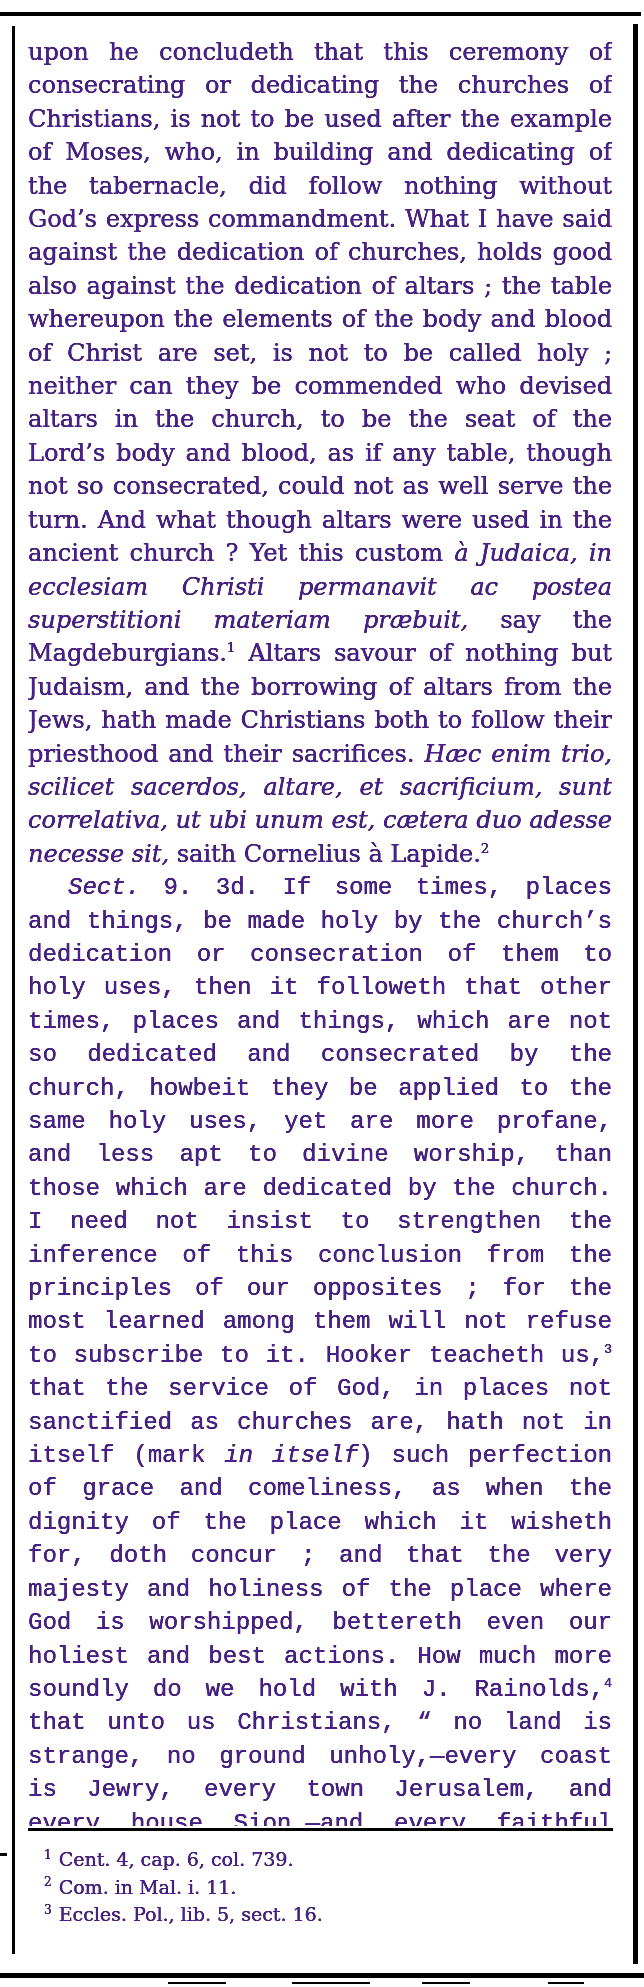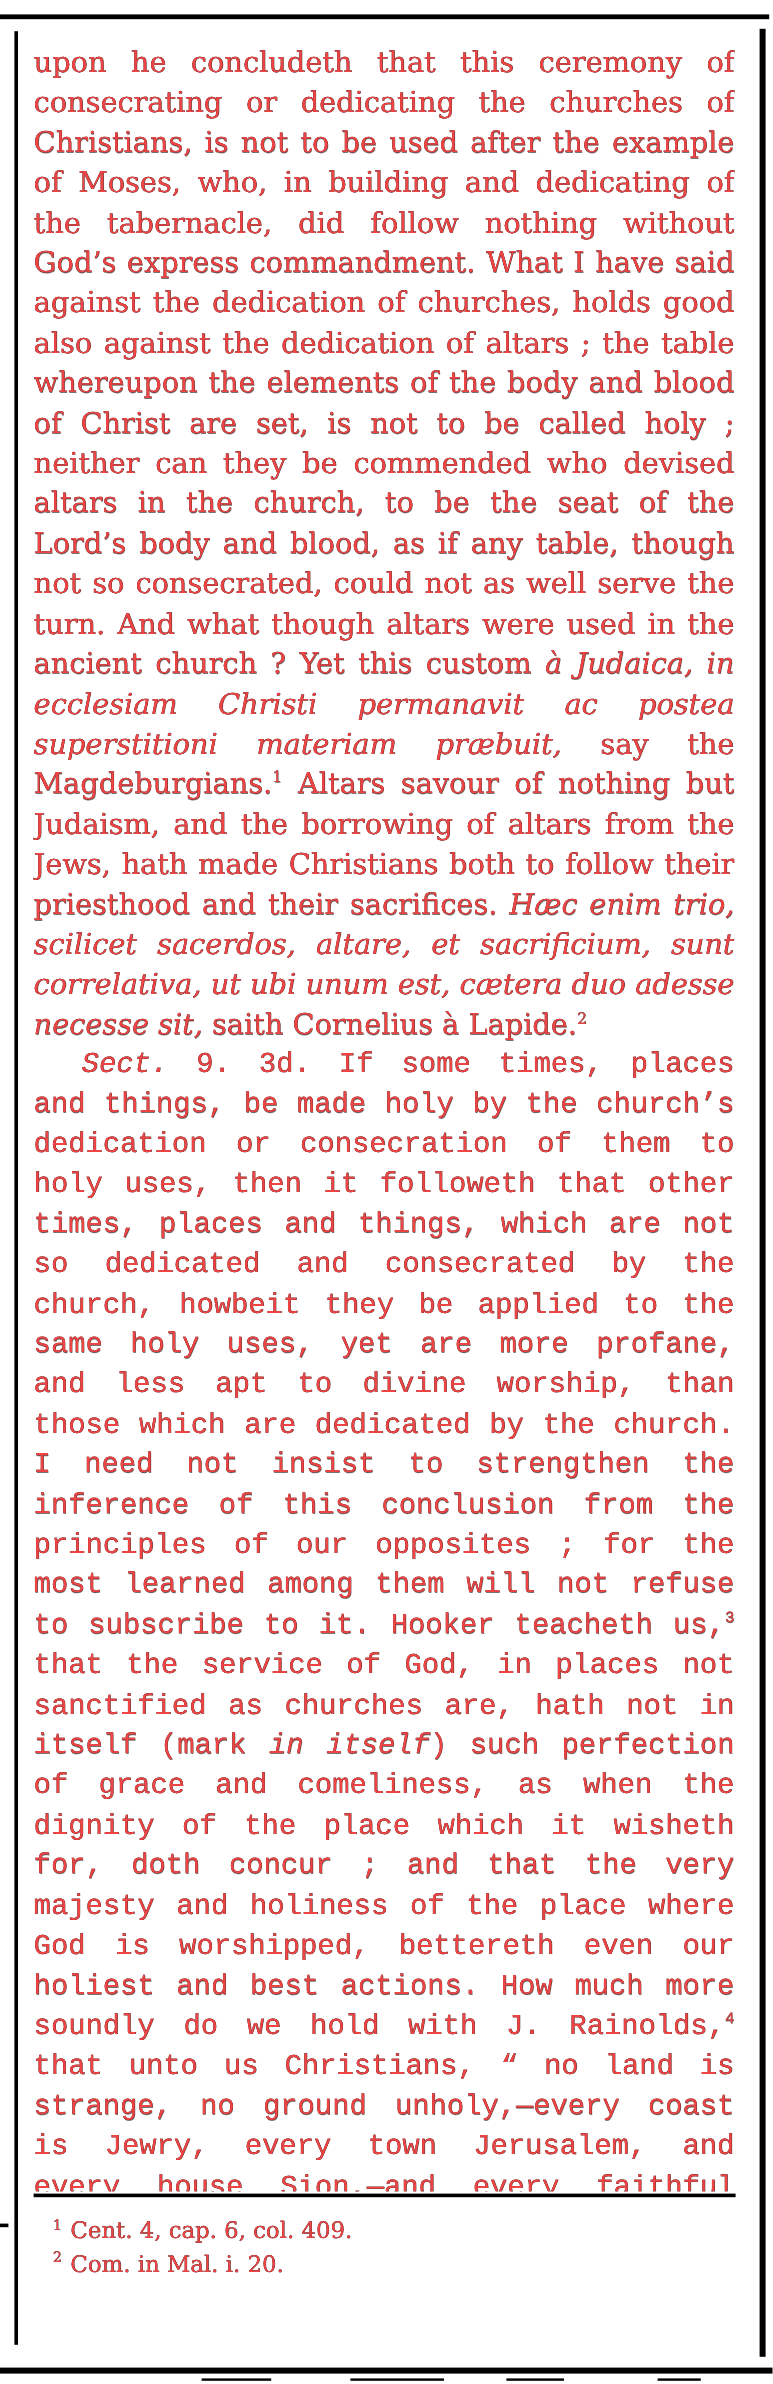--- a/index.html
+++ b/index.html
@@ -1,21 +1,21 @@
 <!DOCTYPE html>
 <html><head>
 <meta charset="utf-8">
 <style>
   html, body { margin: 0; padding: 0; background: #ffffff; }
   .page {
     position: relative;
     width: 644px;
     height: 1987px;
     background: #ffffff;
-    color: #ef4444;
+    color: #4c1d95;
     font-family: "DejaVu Serif", "Liberation Serif", serif;
     overflow: hidden;
   }
   .rule { position: absolute; background: #000; }
   .rule-top    { left: 0;    top: 12px;   width: 641px; height: 4px; }
   .rule-left   { left: 12px; top: 26px;   width: 3px;   height: 1928px; }
   .rule-right  { left: 633px;top: 24px;   width: 5px;   height: 1940px; }
   .rule-bottom { left: 0;    top: 1973px; width: 644px; height: 5px; }
   .rule-footnote { left: 28px; top: 1828px; width: 585px; height: 3px; }
 
@@ -58,22 +58,23 @@
   <div class="rule rule-bottom"></div>
 
   <div class="text-block">
     <p class="para"><span>upon he concludeth that this ceremony of consecrating or dedicating the churches of Christians, is not to be used after the example of Moses, who, in building and dedicating of the tabernacle, did follow nothing without God’s express commandment.  What I have said against the dedication of churches, holds good also against the dedication of altars ; the table whereupon the elements of the body and blood of Christ are set, is not to be called holy ; neither can they be commended who devised altars in the church, to be the seat of the Lord’s body and blood, as if any table, though not so consecrated, could not as well serve the turn.  And what though altars were used in the ancient church ?  Yet this custom </span><em>à Judaica, in ecclesiam Christi permanavit ac postea superstitioni materiam præbuit,</em><span> say the Magdeburgians.</span><sup>1</sup><span> Altars savour of nothing but Judaism, and the borrowing of altars from the Jews, hath made Christians both to follow their priesthood and their sacrifices.  </span><em>Hæc enim trio, scilicet sacerdos, altare, et sacrificium, sunt correlativa, ut ubi unum est, cætera duo adesse necesse sit,</em><span> saith Cornelius à Lapide.</span><sup>2</sup></p>
     <p class="para para-indent"><em>Sect.</em><span> 9.  3d. If some times, places and things, be made holy by the church’s dedication or consecration of them to holy uses, then it followeth that other times, places and things, which are not so dedicated and consecrated by the church, howbeit they be applied to the same holy uses, yet are more profane, and less apt to divine worship, than those which are dedicated by the church.  I need not insist to strengthen the inference of this conclusion from the principles of our opposites ; for the most learned among them will not refuse to subscribe to it.  Hooker teacheth us,</span><sup>3</sup><span> that the service of God, in places not sanctified as churches are, hath not in itself (mark </span><em>in itself</em><span>) such perfection of grace and comeliness, as when the dignity of the place which it wisheth for, doth concur ; and that the very majesty and holiness of the place where God is worshipped, bettereth even our holiest and best actions.  How much more soundly do we hold with J. Rainolds,</span><sup>4</sup><span> that unto us Christians, “ no land is strange, no ground unholy,—every coast is Jewry, every town Jerusalem, and every house Sion,—and every faithful company, yea, every faithful body, a temple to serve God in.”  The con-</span></p>
   </div>
 
   <div class="rule rule-footnote"></div>
 
   <div class="footnotes">
-    <div class="fn"><sup>1</sup><span>Cent. 4, cap. 6, col. 409.</span></div>
-    <div class="fn"><sup>2</sup><span>Com. in Mal. i. 20.</span></div>
+    <div class="fn"><sup>1</sup><span>Cent. 4, cap. 6, col. 739.</span></div>
+    <div class="fn"><sup>2</sup><span>Com. in Mal. i. 11.</span></div>
+    <div class="fn"><sup>3</sup><span>Eccles. Pol., lib. 5, sect. 16.</span></div>
   </div>
 
   <div class="speckle" style="left:0; top:1853px; width:7px; height:3px;"></div>
   <div class="speckle" style="left:168px; top:1982px; width:58px; height:2px;"></div>
   <div class="speckle" style="left:292px; top:1982px; width:78px; height:2px;"></div>
   <div class="speckle" style="left:422px; top:1982px; width:48px; height:2px;"></div>
   <div class="speckle" style="left:548px; top:1982px; width:36px; height:2px;"></div>
 
 </div>
 

